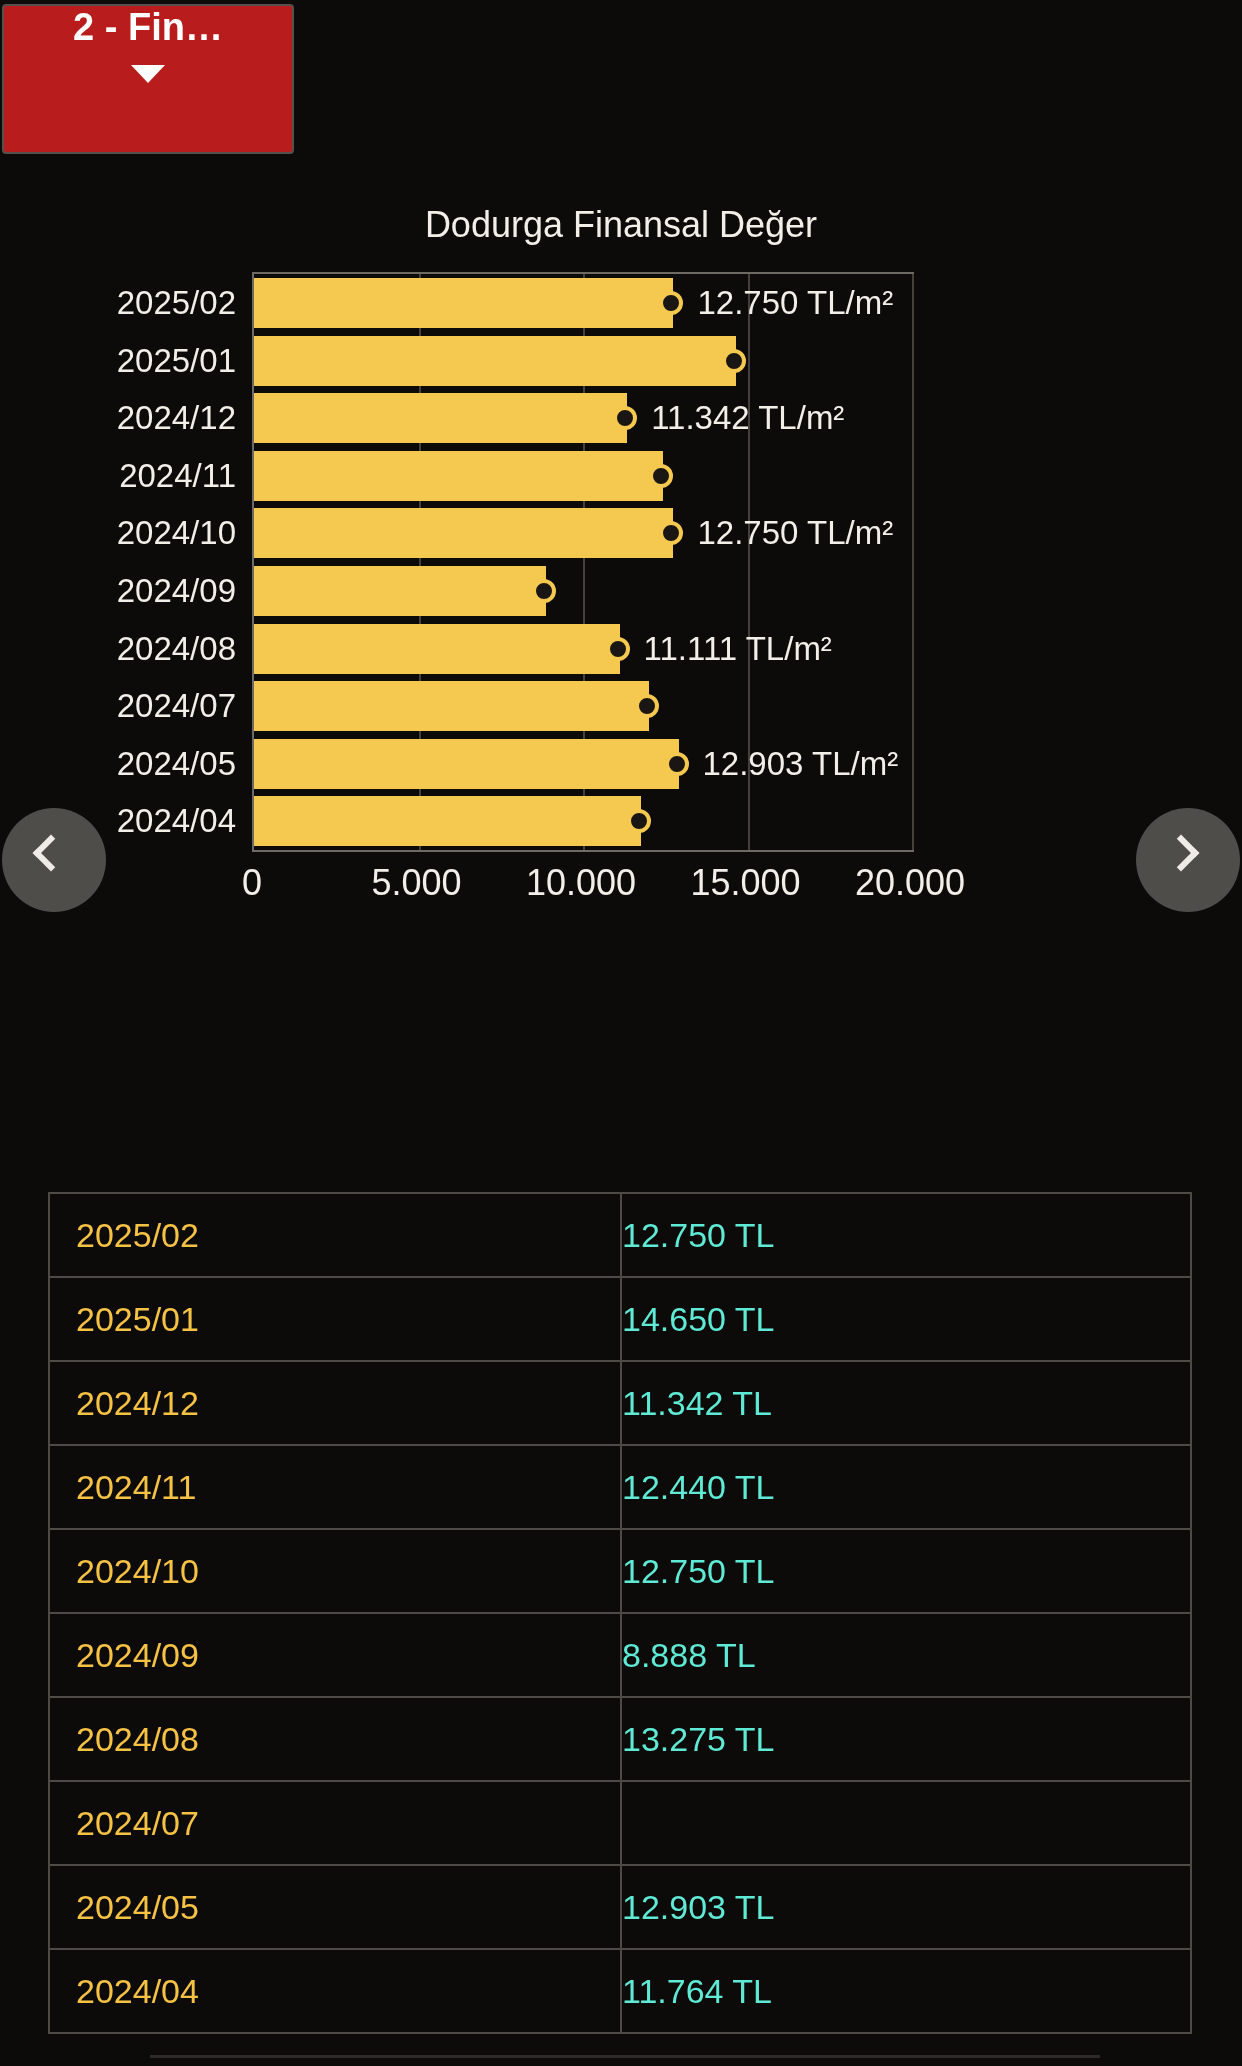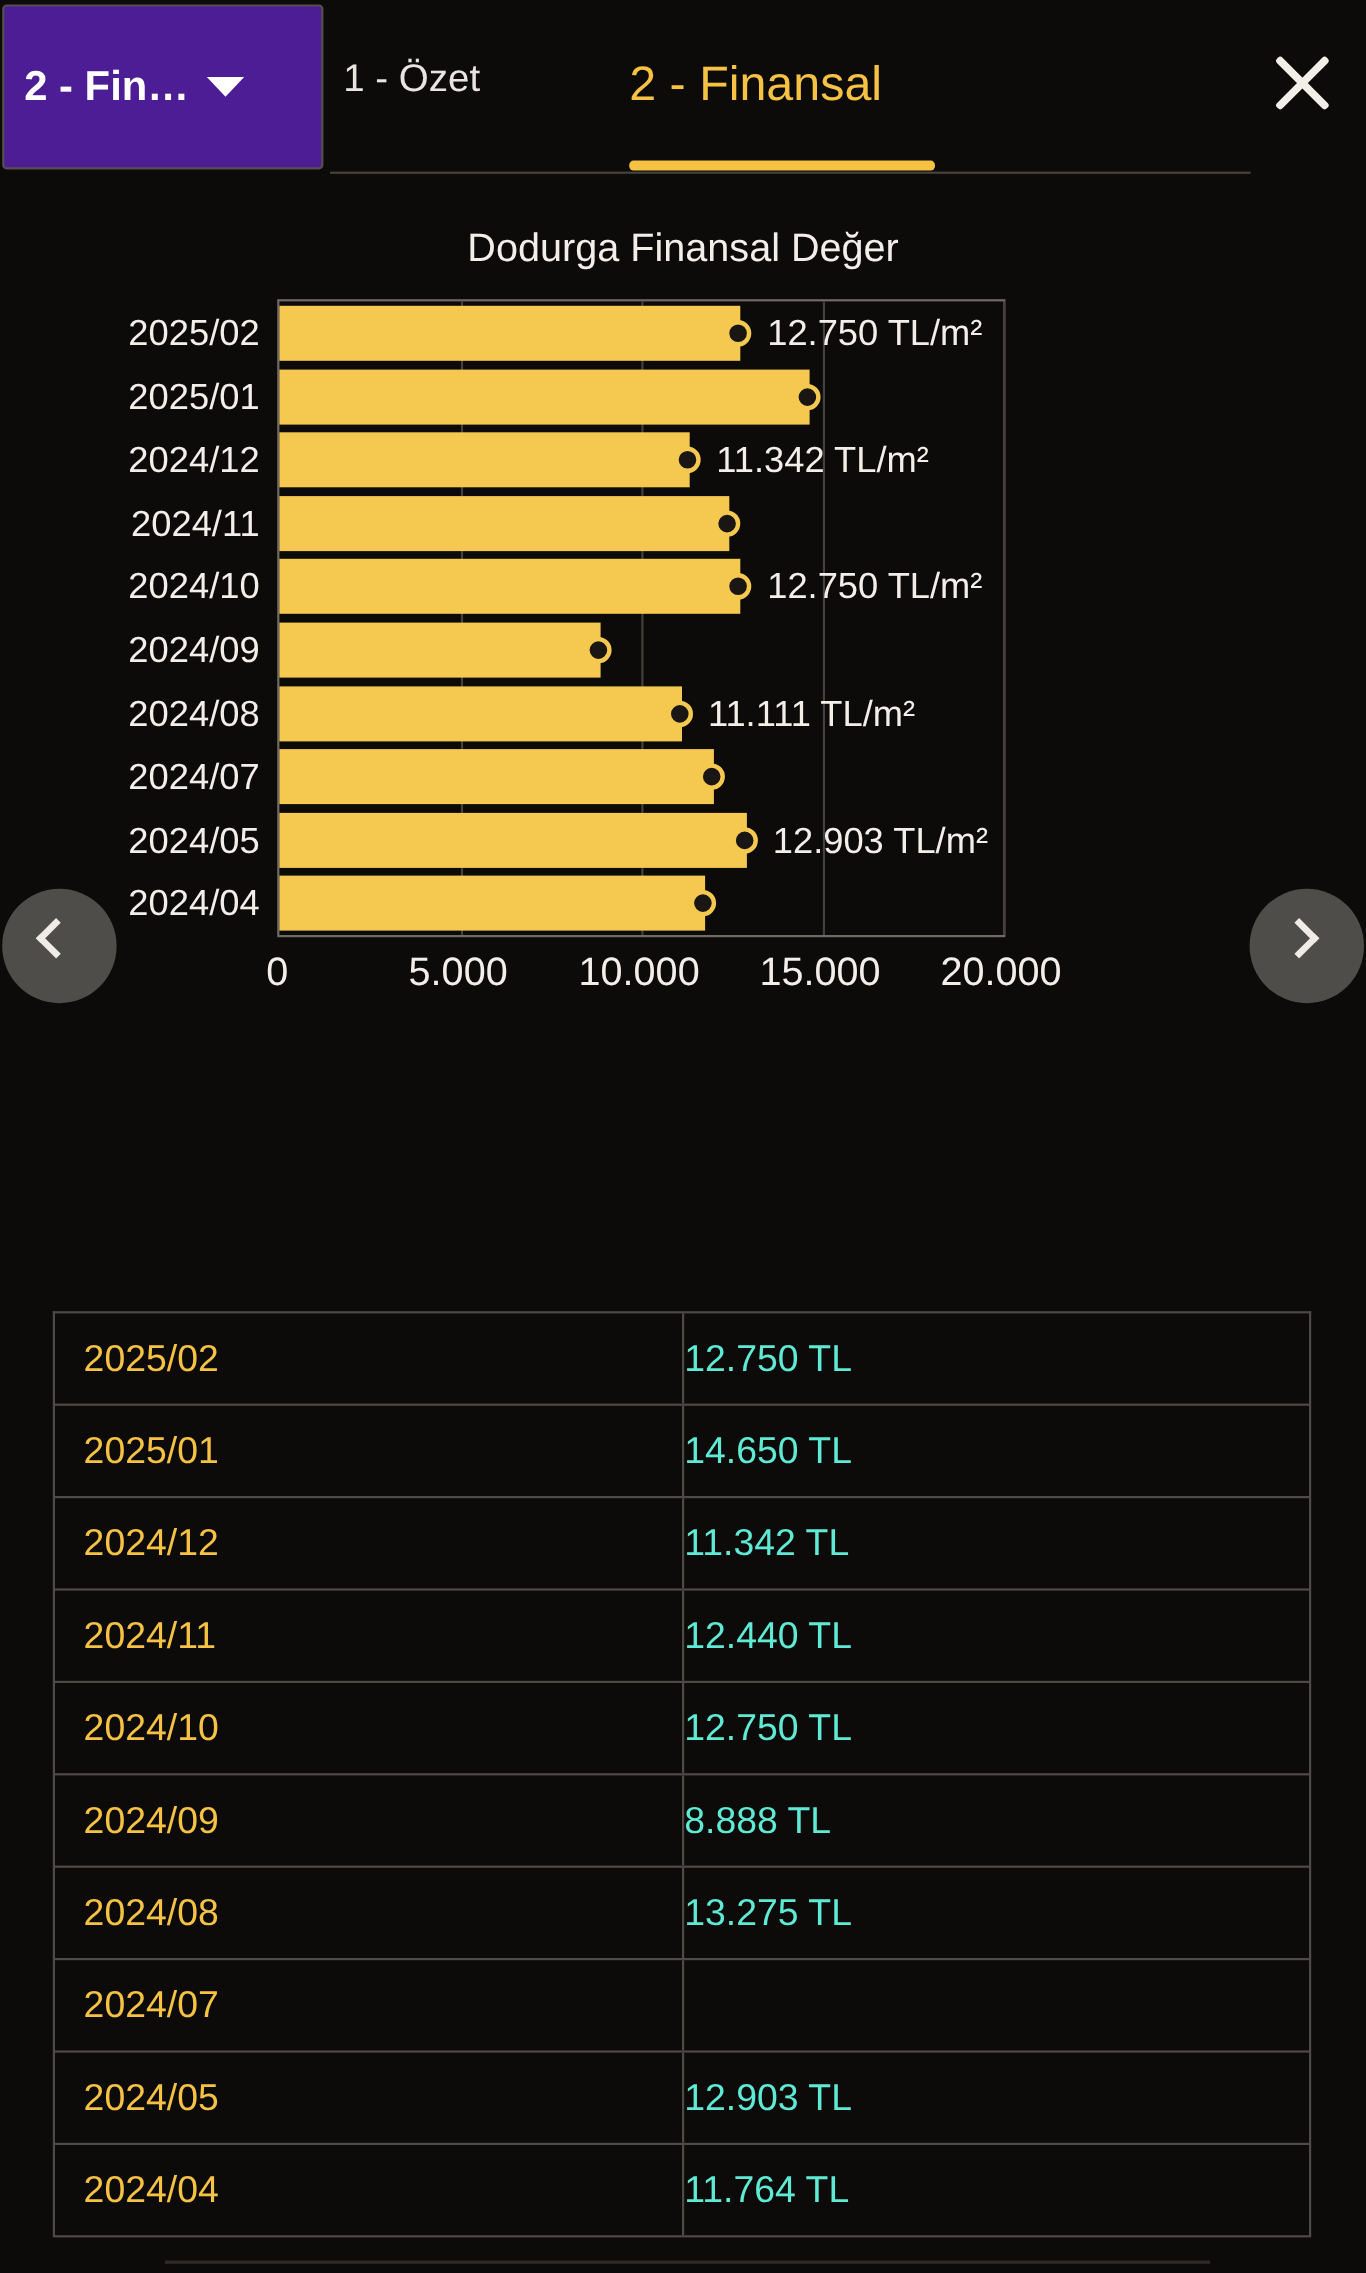--- a/index.html
+++ b/index.html
@@ -15,27 +15,28 @@
   
   .topbar {
     position: relative;
     height: 158px;
     width: 100%;
   }
   .dropdown {
     position: absolute;
     left: 2px; top: 4px;
     width: 292px; height: 150px;
-    background: #4c1d95;
+    background: #b91c1c;
     border: 2px solid #55504b;
     border-radius: 4px;
     display: flex;
     align-items: center;
     padding: 0 18px;
     gap: 16px;
+    flex-direction: column;
   }
   .dropdown-label {
     color: #ffffff;
     font-size: 38px;
     font-weight: bold;
     white-space: nowrap;
     overflow: hidden;
   }
   .caret {
     width: 0; height: 0;
@@ -239,30 +240,20 @@
     background: #2d2a27;
   }
 </style>
 </head>
 <body>
 
 <div class="topbar">
   <div class="dropdown">
     <span class="dropdown-label">2 - Fin…</span>
     <span class="caret"></span>
-  </div>
-  <div class="tabs">
-    <div class="tabs-underline"></div>
-    <div class="tab tab-1">1 - Özet</div>
-    <div class="tab tab-2">2 - Finansal</div>
-    <div class="tab-2-bar"></div>
-    <div class="close-btn">
-        <span></span>
-        <span></span>
-      </div>
   </div>
 </div>
 
 <div class="chart-title">Dodurga Finansal Değer</div>
 
 <div class="chart-wrap">
   <div class="plot" id="plot">
       <div class="gridline" style="left: 164.5px;"></div>
       <div class="gridline" style="left: 329px;"></div>
       <div class="gridline" style="left: 493.5px;"></div>

